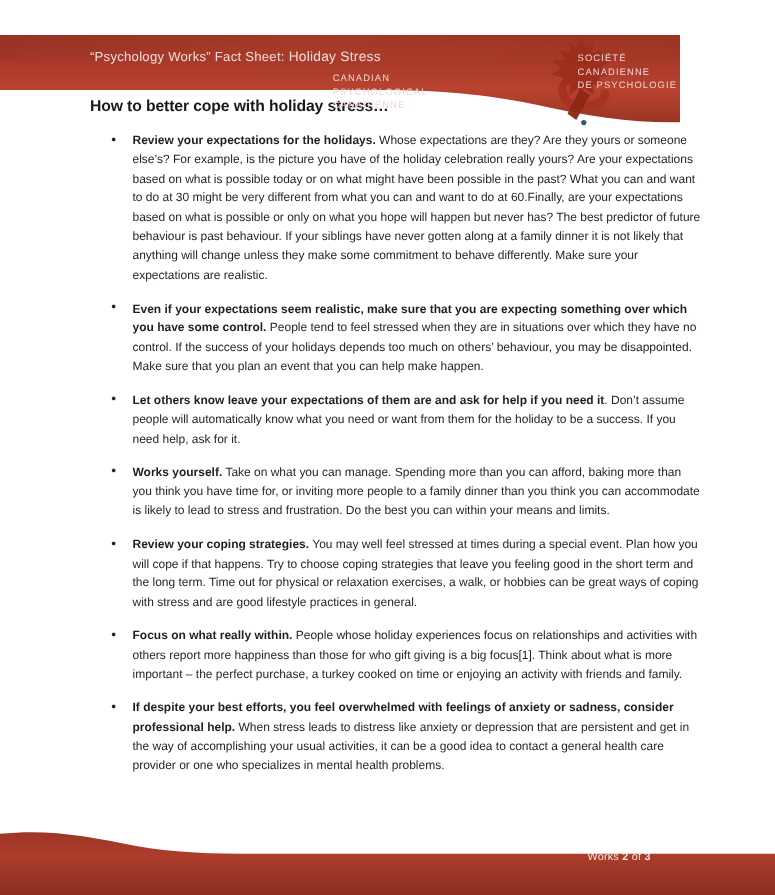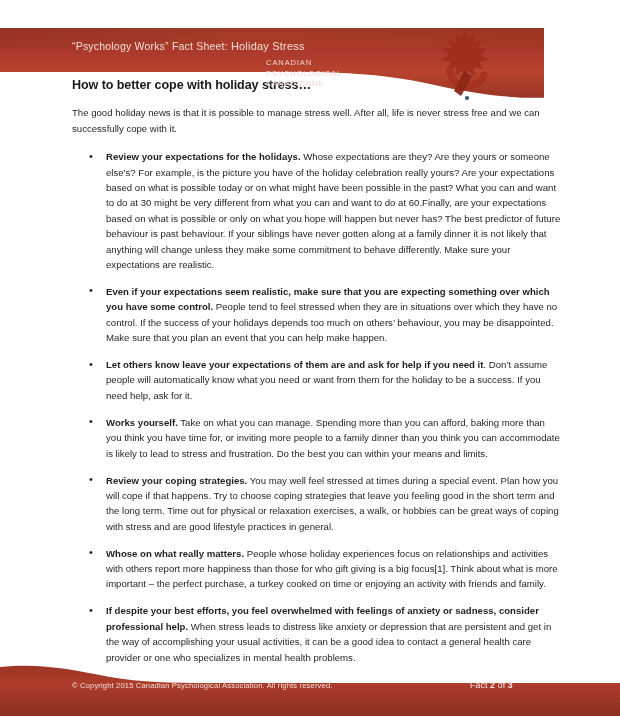--- a/index.html
+++ b/index.html
@@ -197,63 +197,66 @@
     <path d="M44,47 L52,52 L41,72 L34,67 Z" fill="#8d2716" opacity="0.95"></path>
     <circle cx="47" cy="74" r="2.1" fill="#2e5d6b"></circle>
   </svg>
 
   <div class="logo-en">
     <div>CANADIAN</div>
     <div>PSYCHOLOGICAL</div>
     <div>CANADIENNE</div>
   </div>
 
+  <div class="logo-fr">
+    <div>SOCIÉTÉ</div>
+    <div>CANADIENNE</div>
+    <div>DE PSYCHOLOGIE</div>
+  </div>
 </div>
 
 <div class="content">
 
   <h1 class="page-heading">How to better cope with holiday stress…</h1>
 
-  <p class="intro">The good holiday news is that it is possible to manage stress well. After all, life is never stress free and we can successfully cope with it.</p>
 
   <ul class="tips">
     <li>
       <span class="bullet">•</span><span class="lead">Review your expectations for the holidays.</span><span> Whose expectations are they? Are they yours or someone else’s? For example, is the picture you have of the holiday celebration really yours? Are your expectations based on what is possible today or on what might have been possible in the past? What you can and want to do at 30 might be very different from what you can and want to do at 60.Finally, are your expectations based on what is possible or only on what you hope will happen but never has? The best predictor of future behaviour is past behaviour. If your siblings have never gotten along at a family dinner it is not likely that anything will change unless they make some commitment to behave differently. Make sure your expectations are realistic.</span>
     </li>
     <li>
       <span class="bullet">•</span><span class="lead">Even if your expectations seem realistic, make sure that you are expecting something over which you have some control.</span><span>  People tend to feel stressed when they are in situations over which they have no control. If the success of your holidays depends too much on others’ behaviour, you may be disappointed. Make sure that you plan an event that you can help make happen.</span>
     </li>
     <li>
       <span class="bullet">•</span><span class="lead">Let others know leave your expectations of them are and ask for help if you need it</span><span>. Don’t assume people will automatically know what you need or want from them for the holiday to be a success. If you need help, ask for it.</span>
     </li>
     <li>
       <span class="bullet">•</span><span class="lead">Works yourself.</span><span> Take on what you can manage. Spending more than you can afford, baking more than you think you have time for, or inviting more people to a family dinner than you think you can accommodate is likely to lead to stress and frustration. Do the best you can within your means and limits.</span>
     </li>
     <li>
       <span class="bullet">•</span><span class="lead">Review your coping strategies.</span><span> You may well feel stressed at times during a special event. Plan how you will cope if that happens. Try to choose coping strategies that leave you feeling good in the short term and the long term. Time out for physical or relaxation exercises, a walk, or hobbies can be great ways of coping with stress and are good lifestyle practices in general.</span>
     </li>
     <li>
-      <span class="bullet">•</span><span class="lead">Whose on what really matters.</span><span> People whose holiday experiences focus on relationships and activities with others report more happiness than those for who gift giving is a big focus[1]. Think about what is more important – the perfect purchase, a turkey cooked on time or enjoying an activity with friends and family.</span>
+      <span class="bullet">•</span><span class="lead">Focus on what really within.</span><span> People whose holiday experiences focus on relationships and activities with others report more happiness than those for who gift giving is a big focus[1]. Think about what is more important – the perfect purchase, a turkey cooked on time or enjoying an activity with friends and family.</span>
     </li>
     <li>
       <span class="bullet">•</span><span class="lead">If despite your best efforts, you feel overwhelmed with feelings of anxiety or sadness, consider professional help.</span><span>  When stress leads to distress like anxiety or depression that are persistent and get in the way of accomplishing your usual activities, it can be a good idea to contact a general health care provider or one who specializes in mental health problems.</span>
     </li>
   </ul>
 </div>
 
 <div class="footer">
   <svg class="footer-svg" viewBox="0 0 620 57" preserveAspectRatio="none">
     <defs>
       <linearGradient id="ftrGrad" x1="0" y1="0" x2="0" y2="1">
         <stop offset="0%" stop-color="#9d3525"></stop>
         <stop offset="35%" stop-color="#ad3c2b"></stop>
         <stop offset="100%" stop-color="#8c2f20"></stop>
       </linearGradient>
     </defs>
     <path d="M0,8 C40,4 70,10 110,18 C150,25 190,24 240,24 L620,24 L620,57 L0,57 Z" fill="url(#ftrGrad)"></path>
   </svg>
 
-  <div class="footer-copy">© Copyright 2015  Canadian Psychological Association.  All rights reserved.</div>
 
   <div class="footer-page">
-    <span>Fact </span><b>2</b><span> of </span><b>3</b>
+    <span>Works </span><b>2</b><span> of </span><b>3</b>
   </div>
 </div>
 
 </body></html>

